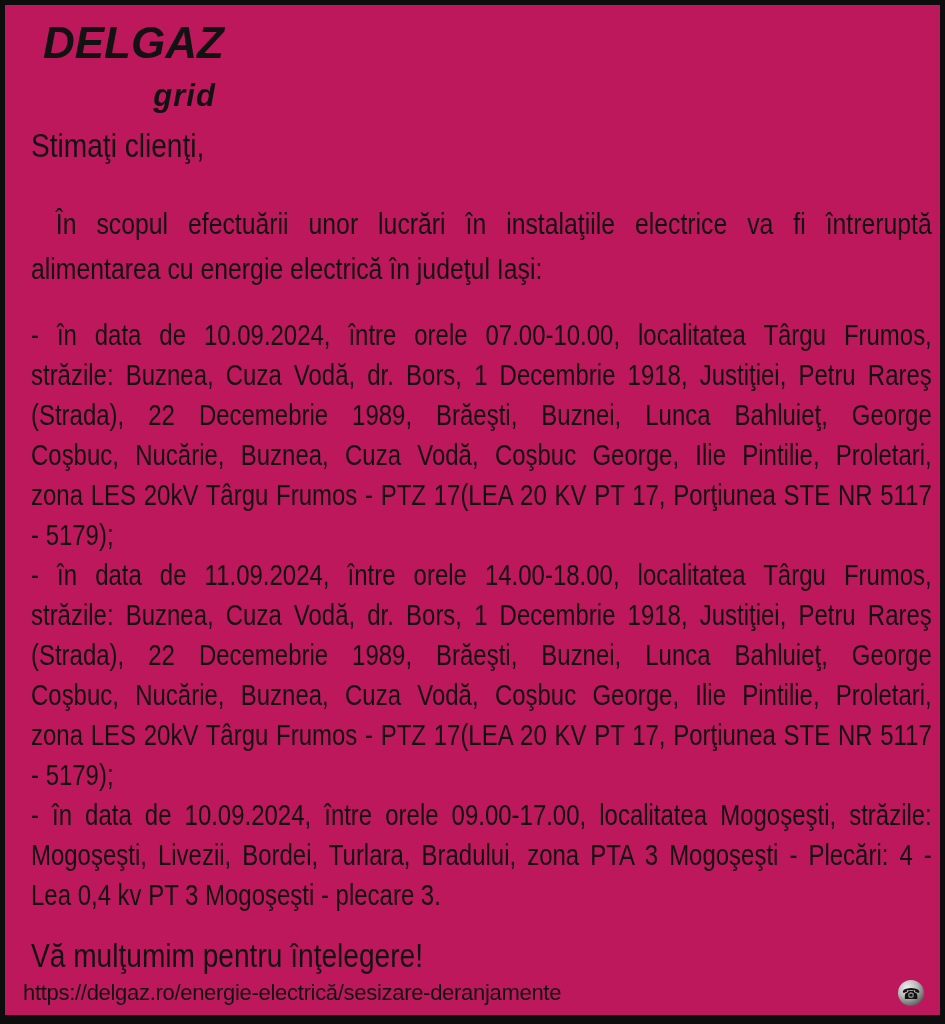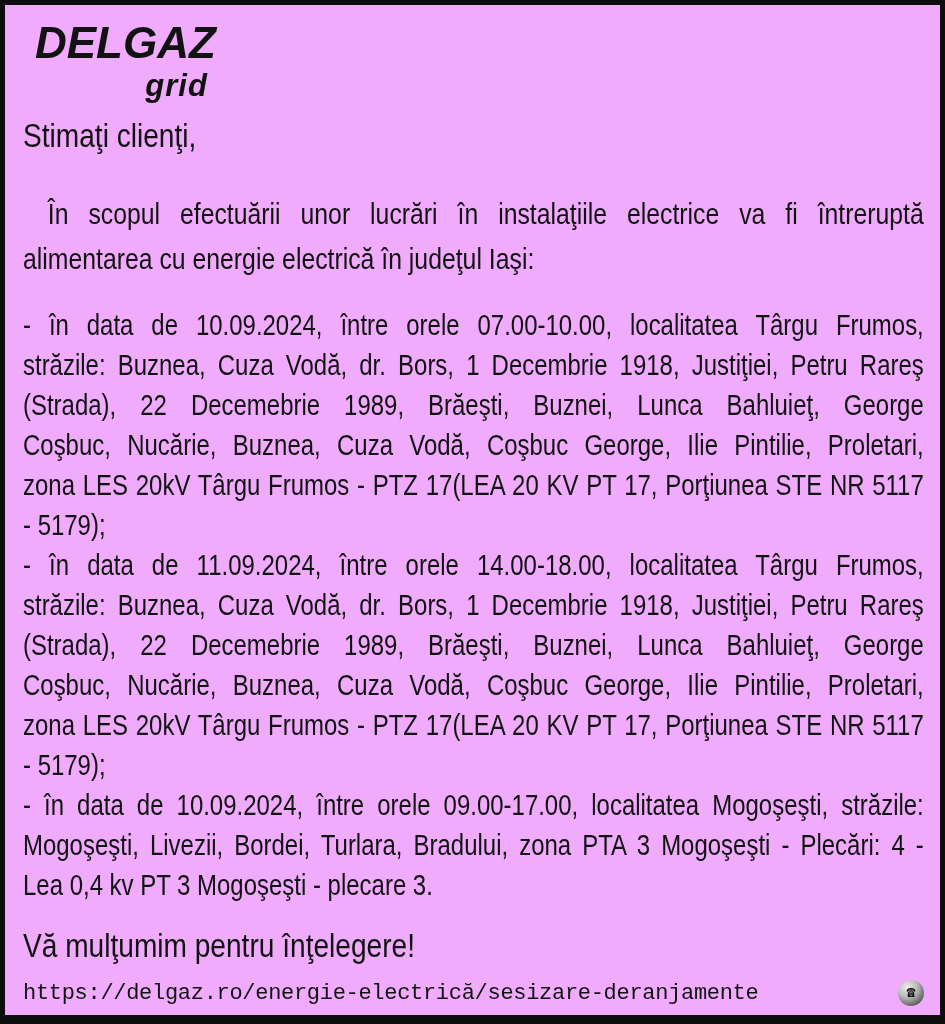--- a/index.html
+++ b/index.html
@@ -1,38 +1,39 @@
 <!DOCTYPE html>
 <html><head>
 <meta charset="utf-8">
 <style>
   html,body { margin:0; padding:0; background:#fff; }
   .page {
     width:945px; height:1024px; box-sizing:border-box;
-    background:#f0abfc; color:#121212;
+    background:#be185d; color:#121212;
     border:5px solid #0d0d0d; border-bottom-width:9px;
     position:relative; overflow:hidden;
     font-family:"Liberation Sans", sans-serif;
+    padding-left:8px;
   }
   .logo { display:inline-block; margin:16px 0 0 30px; }
   .brand { font-size:44px; font-weight:bold; font-style:italic; line-height:1; letter-spacing:0; }
   .brand-sub { font-size:31px; font-weight:bold; font-style:italic; line-height:1;
-               text-align:right; padding-right:8px; margin-top:5px; letter-spacing:1px; }
+               text-align:right; padding-right:8px; margin-top:15px; letter-spacing:1px; }
   
   .main { width:1090px; transform:scaleX(0.8264); transform-origin:top left; margin-left:18px; }
   .salutation { margin-top:12px; font-size:34px; line-height:44px; }
   .intro { margin-top:34px; font-size:30px; line-height:45px; }
   .intro .first { text-align:justify; text-align-last:justify; text-indent:30px; }
   .items { margin-top:24px; font-size:29px; line-height:40px; }
   .jl { text-align:justify; text-align-last:justify; white-space:normal; }
   .ll { text-align:left; }
   .closing { margin-top:18px; font-size:34px; line-height:44px; }
   .footer {
     position:absolute; left:18px; right:16px; bottom:5px;
-    display:flex; justify-content:space-between; align-items:center; height:34px;font-family:Liberation Mono, monospace;
+    display:flex; justify-content:space-between; align-items:center; height:34px;
   }
   .url { font-size:22px; letter-spacing:-0.3px; }
   .contact { display:flex; align-items:center; gap:8px; font-size:24px; }
   .phone-icon {
     width:26px; height:26px; border-radius:50%;
     background:radial-gradient(circle at 35% 28%, #ededed 0%, #b9b9b9 40%, #4a4a4a 85%, #2c2c2c 100%);
     display:flex; align-items:center; justify-content:center;
     font-size:15px; line-height:1; color:#101010;
   }
 </style>

